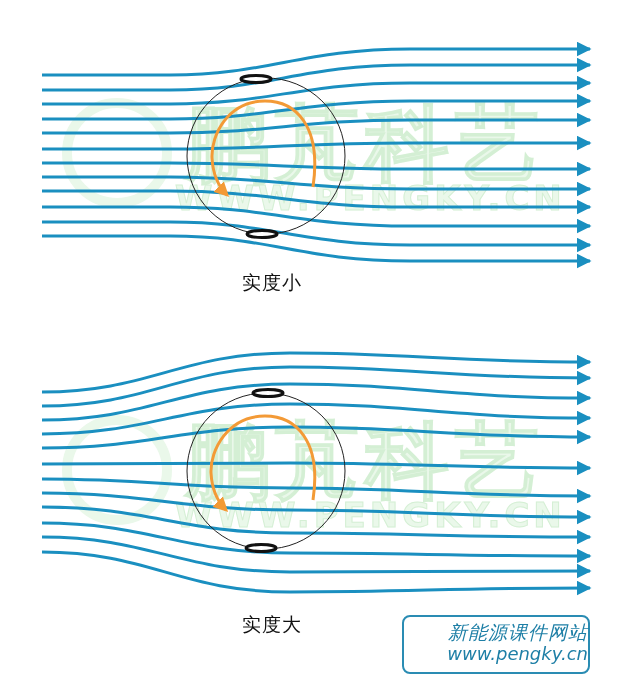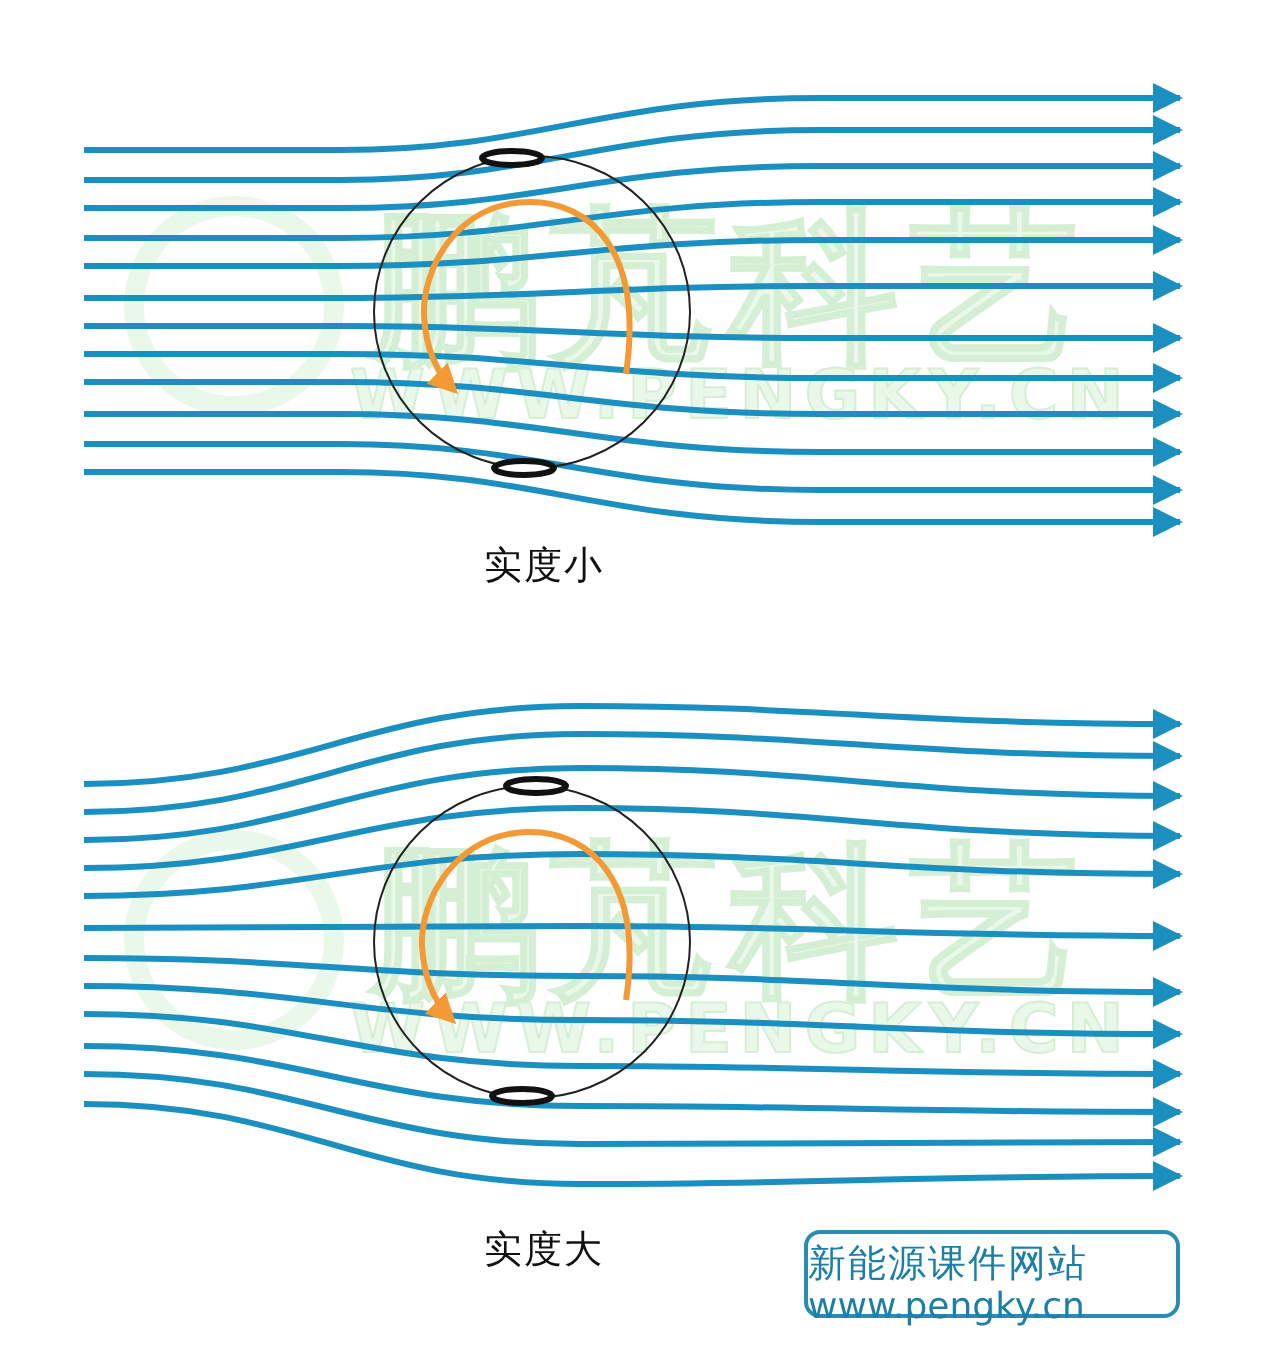--- a/index.html
+++ b/index.html
@@ -3,21 +3,21 @@
 <meta charset="utf-8">
 <style>
   html, body { margin:0; padding:0; background:#ffffff; }
   body { width:640px; height:680px; position:relative; overflow:hidden; font-family:"DejaVu Sans", sans-serif; }
   .watermark { position:absolute; font-family:"DejaVu Sans", sans-serif; font-weight:bold; color:#eaf8ea; -webkit-text-stroke:1px #d4efd4; pointer-events:none; white-space:nowrap; }
   .wm-main { font-size:84px; letter-spacing:6px; }
   .wm-url { font-size:34px; letter-spacing:4px; }
   .wm-circle { position:absolute; width:110px; height:110px; border:10px solid #eaf8ea; border-radius:50%; box-sizing:border-box; }
   svg.diagram { position:absolute; left:0; top:0; }
   .caption { position:absolute; font-size:19px; color:#111; font-family:"DejaVu Sans", sans-serif; letter-spacing:1px; }
-  .stamp { position:absolute; left:402px; top:615px; width:188px; height:44px; border:2px solid #2a8cb3; border-radius:8px; box-sizing:border-box; color:#1e7fa6; text-align:left; }
+  .stamp { position:absolute; left:402px; top:615px; width:188px; height:59px; border:2px solid #2a8cb3; border-radius:8px; box-sizing:border-box; color:#1e7fa6; text-align:right;font-style:italic; }
   .stamp .l1 { font-size:19px; line-height:22px; margin-top:4px; letter-spacing:1px; }
   .stamp .l2 { font-size:18px; line-height:22px; font-family:"DejaVu Sans", sans-serif; }
 </style>
 </head>
 <body>
 
 <div class="wm-circle" style="left:62px; top:98px;"></div>
 <div class="watermark wm-main" style="left:185px; top:88px;">鹏芃科艺</div>
 <div class="watermark wm-url" style="left:175px; top:178px;">WWW.PENGKY.CN</div>
 

